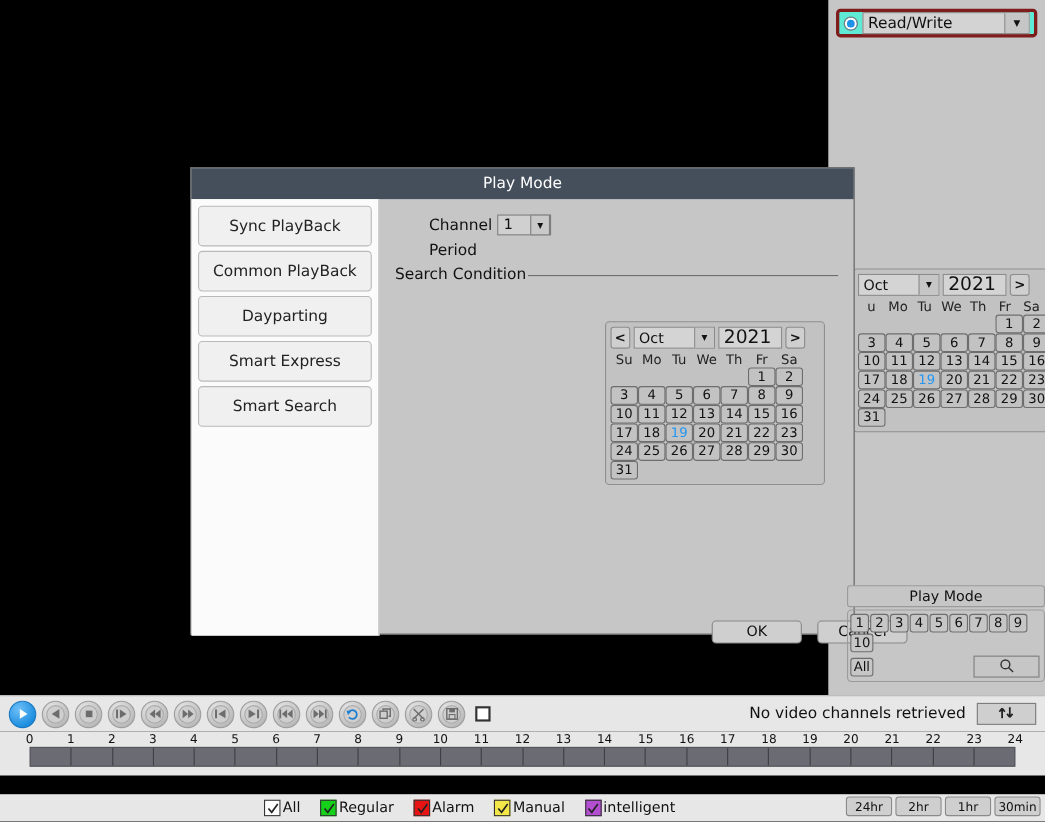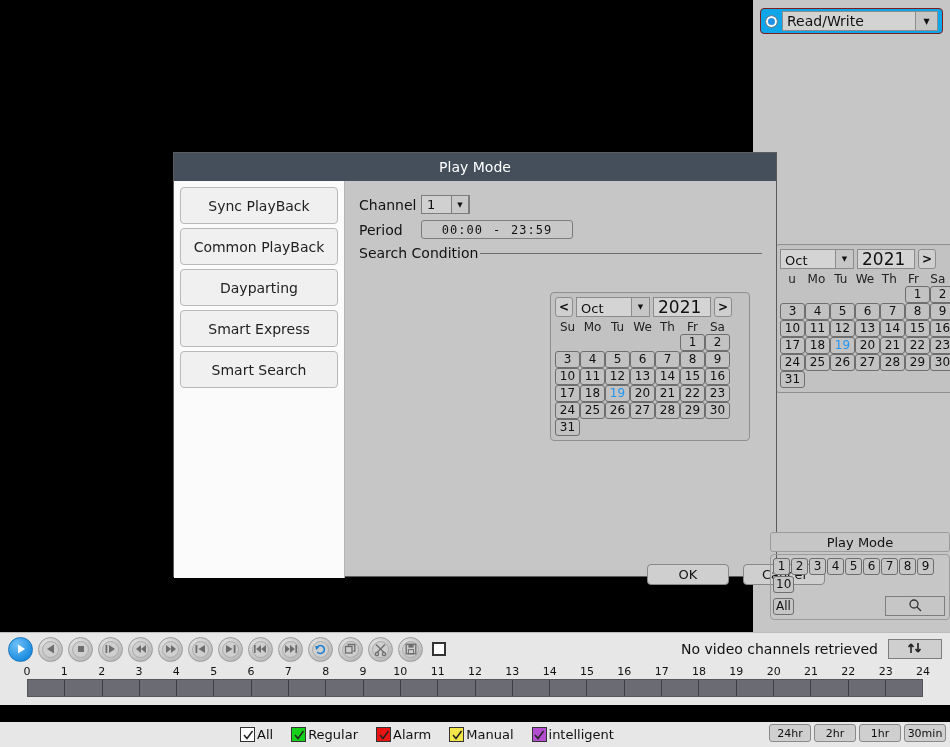--- a/index.html
+++ b/index.html
@@ -21,21 +21,21 @@
   }
   
   #video-area {
     position:absolute; left:0; top:0; width:753px; height:632px;
     background:#000;
   }
 
   
   #rw-wrap {
     position:absolute; left:760px; top:8px; width:183px; height:26px;
-    background:#0ea5e9; border:1px solid #7f1d1d; border-radius:4px;
+    background:#5eead4; border:3px solid #7f1d1d; border-radius:4px;
     display:flex; align-items:center; padding:0 4px;
   }
   .radio-dot {
     width:13px; height:13px; border-radius:50%;
     background:#1e90e8; border:1px solid #7c7c7c;
     flex:0 0 auto; margin-right:4px;
     box-shadow:inset 0 0 0 2px #fff;
   }
   #rw-select {
     flex:1 1 auto; height:20px; background:#d3d3d3;
@@ -110,21 +110,21 @@
     border-right:1px solid #b4b4b4;
   }
   .side-item {
     height:37px; background:#f0f0f0; border:1px solid #b9b9b9;
     border-radius:4px; display:flex; align-items:center;
     justify-content:center; font-size:14px; color:#222;
   }
   .side-item.active { background:#2196f3; border-color:#1b84d8; color:#111; }
 
   #content { flex:1 1 auto; position:relative; padding:14px 0 0 14px; }
-  .field-row { display:flex; align-items:center; margin-bottom:6px; }
+  .field-row { display:flex; align-items:center; margin-bottom:6px;margin-left:31px; }
   .field-label { width:62px; font-size:14px; color:#111; }
   #channel-select {
     width:49px; height:19px; background:#d0d0d0; border:1px solid #7d7d7d;
     display:flex; align-items:center; font-size:13px; padding-left:5px;
     position:relative;
   }
   #channel-select .dd {
     position:absolute; right:0; top:-1px; bottom:-1px; width:18px;
     border:1px solid #7d7d7d; background:#c9c9c9;
     display:flex; align-items:center; justify-content:center; font-size:7px;
@@ -354,25 +354,20 @@
       <div class="field-row">
         <span class="field-label">Channel</span>
         <div id="channel-select">
           <span>1</span>
           <span class="dd">▼</span>
         </div>
       </div>
 
       <div class="field-row">
         <span class="field-label">Period</span>
-        <div id="period-field">
-          <span>00:00</span>
-          <span>-</span>
-          <span>23:59</span>
-        </div>
       </div>
 
       <div id="search-cond-row">
         <span id="search-cond-label">Search Condition</span>
         <span id="search-cond-line"></span>
       </div>
 
       <div id="cal-main" class="cal">
         <div class="cal-head">
           <div class="cal-nav">&lt;</div>

